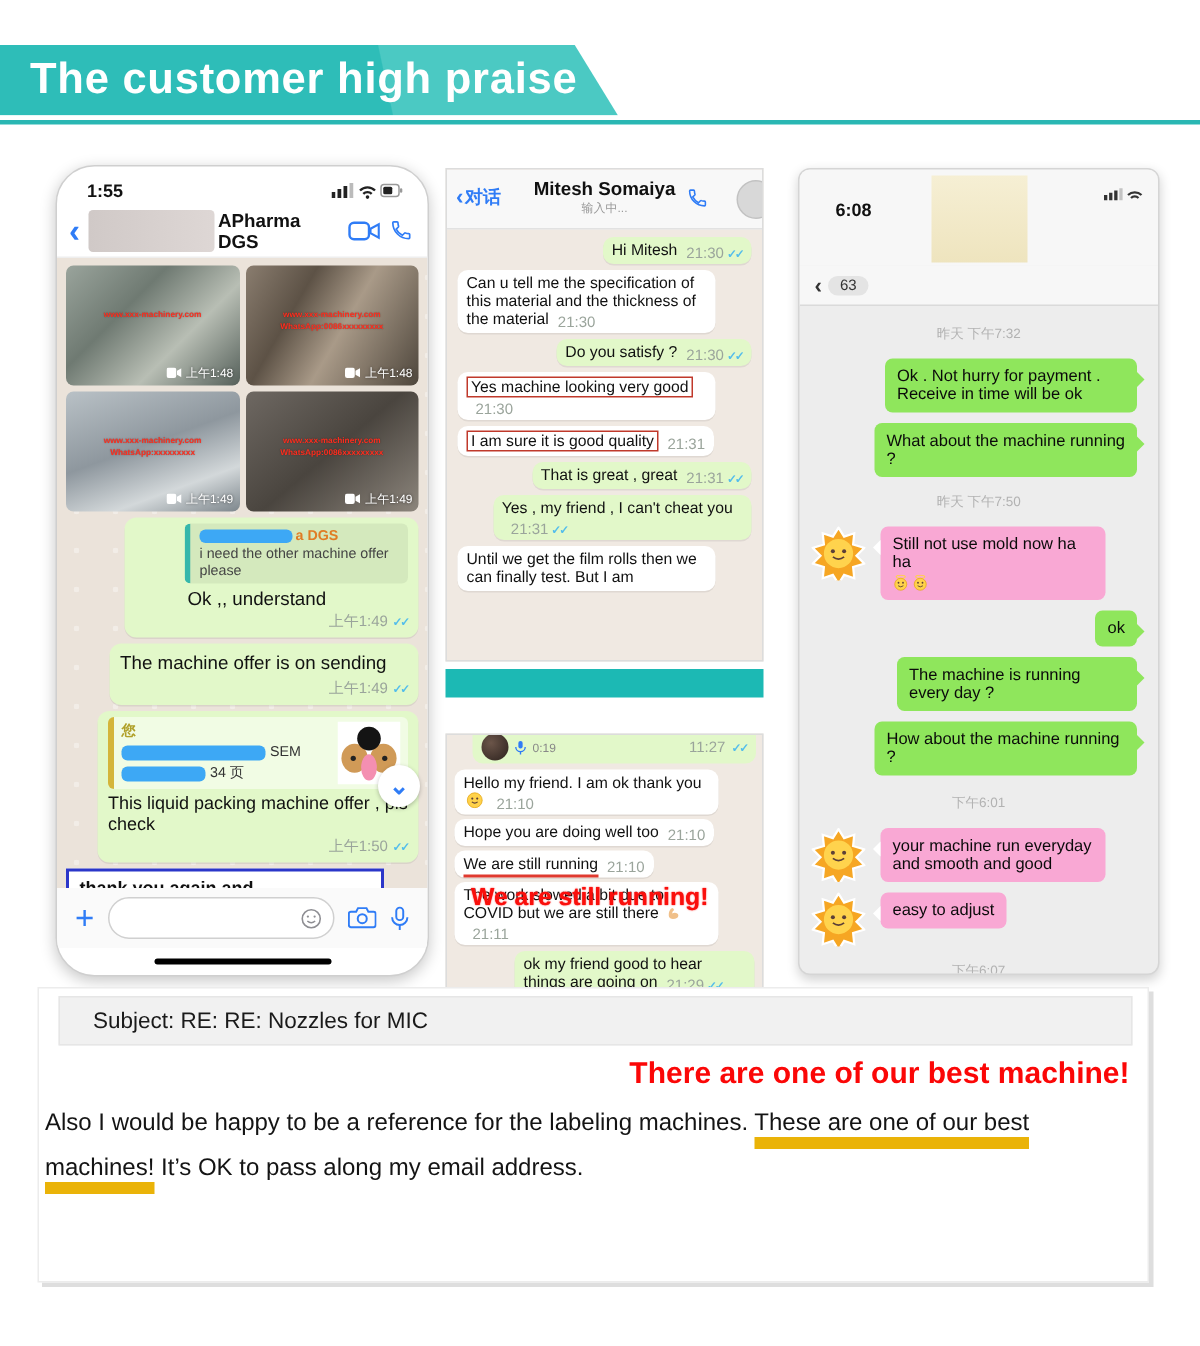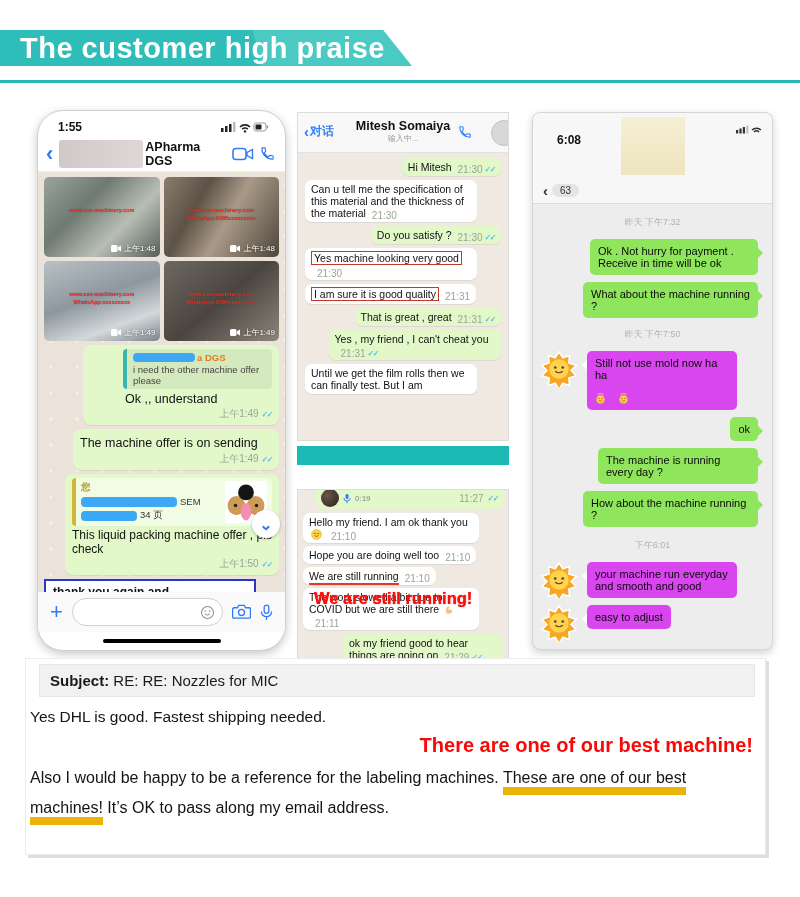--- a/index.html
+++ b/index.html
@@ -1,20 +1,20 @@
 <!DOCTYPE html>
 <html><head>
 <meta charset="utf-8">
 <style>
   * { margin:0; padding:0; box-sizing:border-box; }
   body { background:#fff; font-family:"Liberation Sans", sans-serif; }
   #canvas { position:relative; width:800px; height:897px; background:#fff; overflow:hidden; }
 
   
-  .banner { position:absolute; left:0; top:30px; width:412px; height:36px;
+  .banner { position:absolute; left:0; top:30px; width:412px; height:47px;
     background:linear-gradient(78deg,#2ebdb8 62%,#4bc9c3 62.2%);
     clip-path:polygon(0 0,93% 0,100% 100%,0 100%);
     display:flex; align-items:center; padding-left:20px; }
   .banner h1 { color:#fff; font-size:29px; font-weight:bold; letter-spacing:.5px; }
   .topline { position:absolute; left:0; top:80px; width:800px; height:3px; background:#2ab7b3; }
 
   
   .time { font-size:10px; color:#9aa49b; }
   .ticks { color:#53bdeb; font-size:8px; letter-spacing:-1.5px; font-weight:bold; }
   .blur { display:inline-block; border-radius:4px; background:#3da8f5; }
@@ -98,29 +98,29 @@
   .p3-time { position:absolute; left:24px; top:20px; font-size:12px; font-weight:bold; color:#111; }
   .p3-blur { position:absolute; left:50%; transform:translateX(-50%); top:4px; width:64px; height:58px; background:linear-gradient(#f6efd4,#eee4be); }
   .p3-ico { position:absolute; right:6px; top:11px; }
   .p3-nav { height:27px; border-bottom:1px solid #dadada; background:#f7f7f7; display:flex; align-items:center; gap:4px; padding-left:10px; flex-shrink:0; }
   .badge { background:#e4e4e4; border-radius:9px; padding:1px 8px; font-size:10px; color:#333; }
   .p3-chat { flex:1; display:flex; flex-direction:column; gap:7px; padding:9px 8px; overflow:hidden; }
   .wts { text-align:center; color:#b2b2b2; font-size:9px; margin:3px 0; }
   .wc-out { align-self:flex-end; background:#8fe65c; border-radius:5px; padding:6px 8px; font-size:11px; color:#0a0a0a; max-width:175px; position:relative; margin-right:6px; }
   .wc-out::after { content:""; position:absolute; right:-5px; top:9px; border:5px solid transparent; border-left-color:#8fe65c; border-right:0; }
   .wc-row { display:flex; gap:6px; align-items:flex-start; }
-  .wc-in { background:#d946ef; border-radius:5px; padding:6px 8px; font-size:11px; color:#0a0a0a; max-width:150px; position:relative; margin-left:4px; display:flex; align-items:center; gap:12px; flex-wrap:wrap; }
+  .wc-in { background:#f9a8d4; border-radius:5px; padding:6px 8px; font-size:11px; color:#0a0a0a; max-width:150px; position:relative; margin-left:4px; display:flex; align-items:center; gap:2px; flex-wrap:wrap; }
   .wc-in::before { content:""; position:absolute; left:-5px; top:9px; border:5px solid transparent; border-right-color:#fff; border-left:0; }
   .pinkdash { width:12px; height:2px; background:#e8a7a7; align-self:center; }
 
   
   .email { position:absolute; left:25px; top:658px; width:741px; height:197px; background:#fff;
     border:1px solid #ececec; box-shadow:3px 3px 0 #dedede; }
   .subjbar { margin:5px 10px 0 13px; background:#f1f1f1; border:1px solid #e6e6e6; padding:7px 10px; font-size:15px; color:#1a1a1a; }
-  .subjbar b { font-weight:bold; }
+  .subjbar b { font-weight:normal;margin-left:12px; }
   .eline1 { margin:11px 14px 0 4px; font-size:15.5px; color:#141414; }
   .ered { text-align:right; margin:8px 12px 0 0; font-size:20px; font-weight:bold; color:#fb0707; }
   .epara { margin:6px 10px 0 4px; font-size:16px; line-height:1.9; color:#141414; }
   .uline { border-bottom:8px solid #eab308; padding-bottom:1px; }
 </style>
 </head>
 <body>
 
 <div id="canvas">
 
@@ -474,21 +474,20 @@
           </div>
       </div>
       <div class="wts">下午6:07</div>
     </div>
   </div>
 
   <div class="email">
     <div class="subjbar">
       <b>Subject:</b><span> RE: RE: Nozzles for MIC</span>
     </div>
-    <div class="eline1">Yes DHL is good.  Fastest shipping needed.</div>
     <div class="ered">There are one of our best machine!</div>
     <div class="epara">
       <span>Also I would be happy to be a reference for the labeling machines.  </span><span class="uline">These are one of our best</span><br>
       <span class="uline">machines!</span><span> It’s OK to pass along my email address.</span>
     </div>
   </div>
 
 </div>
 
 </body></html>

